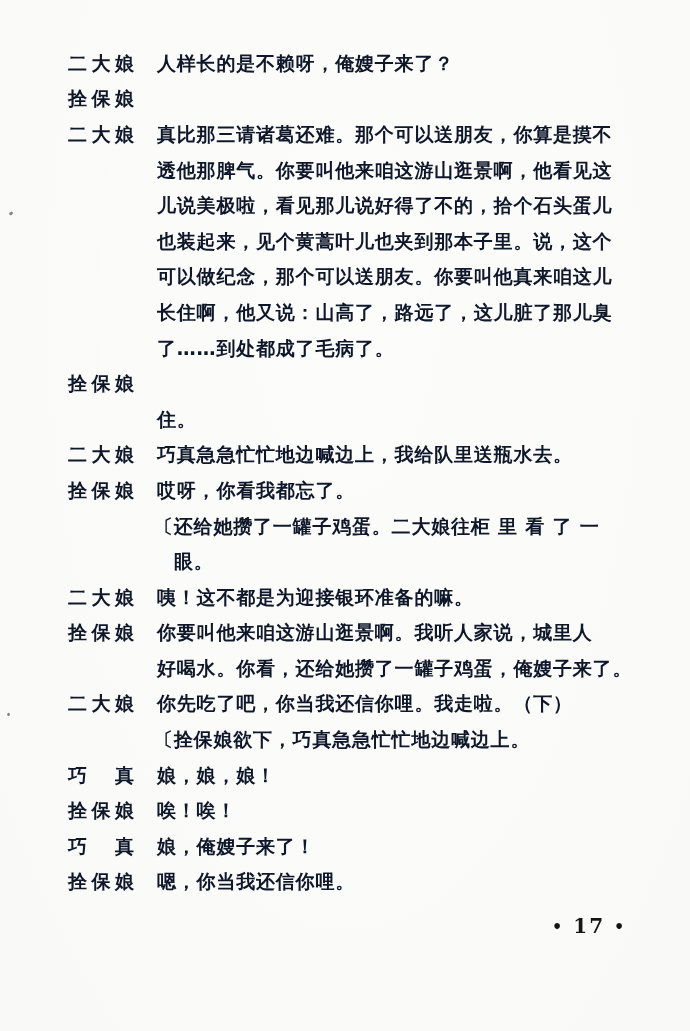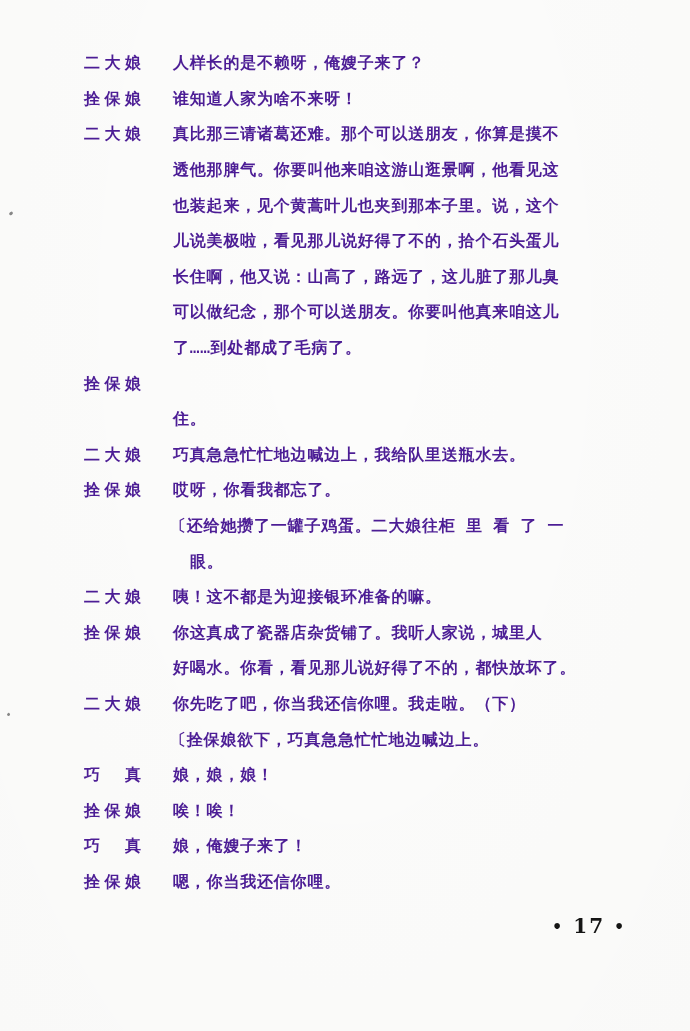--- a/index.html
+++ b/index.html
@@ -30,38 +30,37 @@
     left: 68px;
     top: 46px;
     width: 596px;
   }
   .line {
     height: 35.6px;
     display: flex;
     align-items: center;
     white-space: nowrap;
     font-weight: 700;
-    font-size: 16px;
-    color: #4c1d95;
-    margin-left: 16px;
+    font-size: 19px;
+    color: #0f172a;
   }
   .speaker {
     display: inline-block;
     width: 89px;
     flex: 0 0 89px;
     letter-spacing: 4.5px;
     font-weight: 700;
   }
   .text {
     display: inline-block;
     letter-spacing: 0.8px;
     font-weight: 700;
   }
   .line.continuation .text,
-  .line.stage .text { margin-left: 89px; font-family: Liberation Mono, monospace; }
+  .line.stage .text { margin-left: 89px; }
   .line.stage .text { margin-left: 86px; }
   .line.stage-continuation .text { margin-left: 106px; }
   .page-number {
     position: absolute;
     top: 914px;
     left: 552px;
     font-size: 20px;
     font-weight: 700;
     letter-spacing: 2px;
     display: flex;
@@ -101,40 +100,39 @@
   <div class="speck speck-1"></div>
   <div class="speck speck-2"></div>
 
   <main class="script" id="script-lines">
       <div class="line dialogue">
         <span class="speaker">二大娘</span>
         <span class="text">人样长的是不赖呀，俺嫂子来了？</span>
       </div>
       <div class="line dialogue">
         <span class="speaker">拴保娘</span>
-        <span class="text">谁知道人家为啥不来呀！</span>
       </div>
       <div class="line dialogue">
         <span class="speaker">二大娘</span>
         <span class="text">真比那三请诸葛还难。那个可以送朋友，你算是摸不</span>
       </div>
       <div class="line continuation">
         <span class="text">透他那脾气。你要叫他来咱这游山逛景啊，他看见这</span>
       </div>
       <div class="line continuation">
+        <span class="text">儿说美极啦，看见那儿说好得了不的，拾个石头蛋儿</span>
+      </div>
+      <div class="line continuation">
         <span class="text">也装起来，见个黄蒿叶儿也夹到那本子里。说，这个</span>
       </div>
       <div class="line continuation">
-        <span class="text">儿说美极啦，看见那儿说好得了不的，拾个石头蛋儿</span>
+        <span class="text">可以做纪念，那个可以送朋友。你要叫他真来咱这儿</span>
       </div>
       <div class="line continuation">
         <span class="text">长住啊，他又说：山高了，路远了，这儿脏了那儿臭</span>
-      </div>
-      <div class="line continuation">
-        <span class="text">可以做纪念，那个可以送朋友。你要叫他真来咱这儿</span>
       </div>
       <div class="line continuation">
         <span class="text">了……到处都成了毛病了。</span>
       </div>
       <div class="line dialogue">
         <span class="speaker">拴保娘</span>
       </div>
       <div class="line continuation">
         <span class="text">住。</span>
       </div>
@@ -151,24 +149,24 @@
       </div>
       <div class="line stage-continuation">
         <span class="text">眼。</span>
       </div>
       <div class="line dialogue">
         <span class="speaker">二大娘</span>
         <span class="text">咦！这不都是为迎接银环准备的嘛。</span>
       </div>
       <div class="line dialogue">
         <span class="speaker">拴保娘</span>
-        <span class="text">你这真成了瓷器店杂货铺了。我听人家说，城里人</span>
-      </div>
-      <div class="line continuation">
-        <span class="text">好喝水。你看，看见那儿说好得了不的，都快放坏了。</span>
+        <span class="text">你要叫他来咱这游山逛景啊。我听人家说，城里人</span>
+      </div>
+      <div class="line continuation">
+        <span class="text">好喝水。你看，还给她攒了一罐子鸡蛋，俺嫂子来了。</span>
       </div>
       <div class="line dialogue">
         <span class="speaker">二大娘</span>
         <span class="text">你先吃了吧，你当我还信你哩。我走啦。（下）</span>
       </div>
       <div class="line stage">
         <span class="text">〔拴保娘欲下，巧真急急忙忙地边喊边上。</span>
       </div>
       <div class="line dialogue">
         <span class="speaker">巧　真</span>

